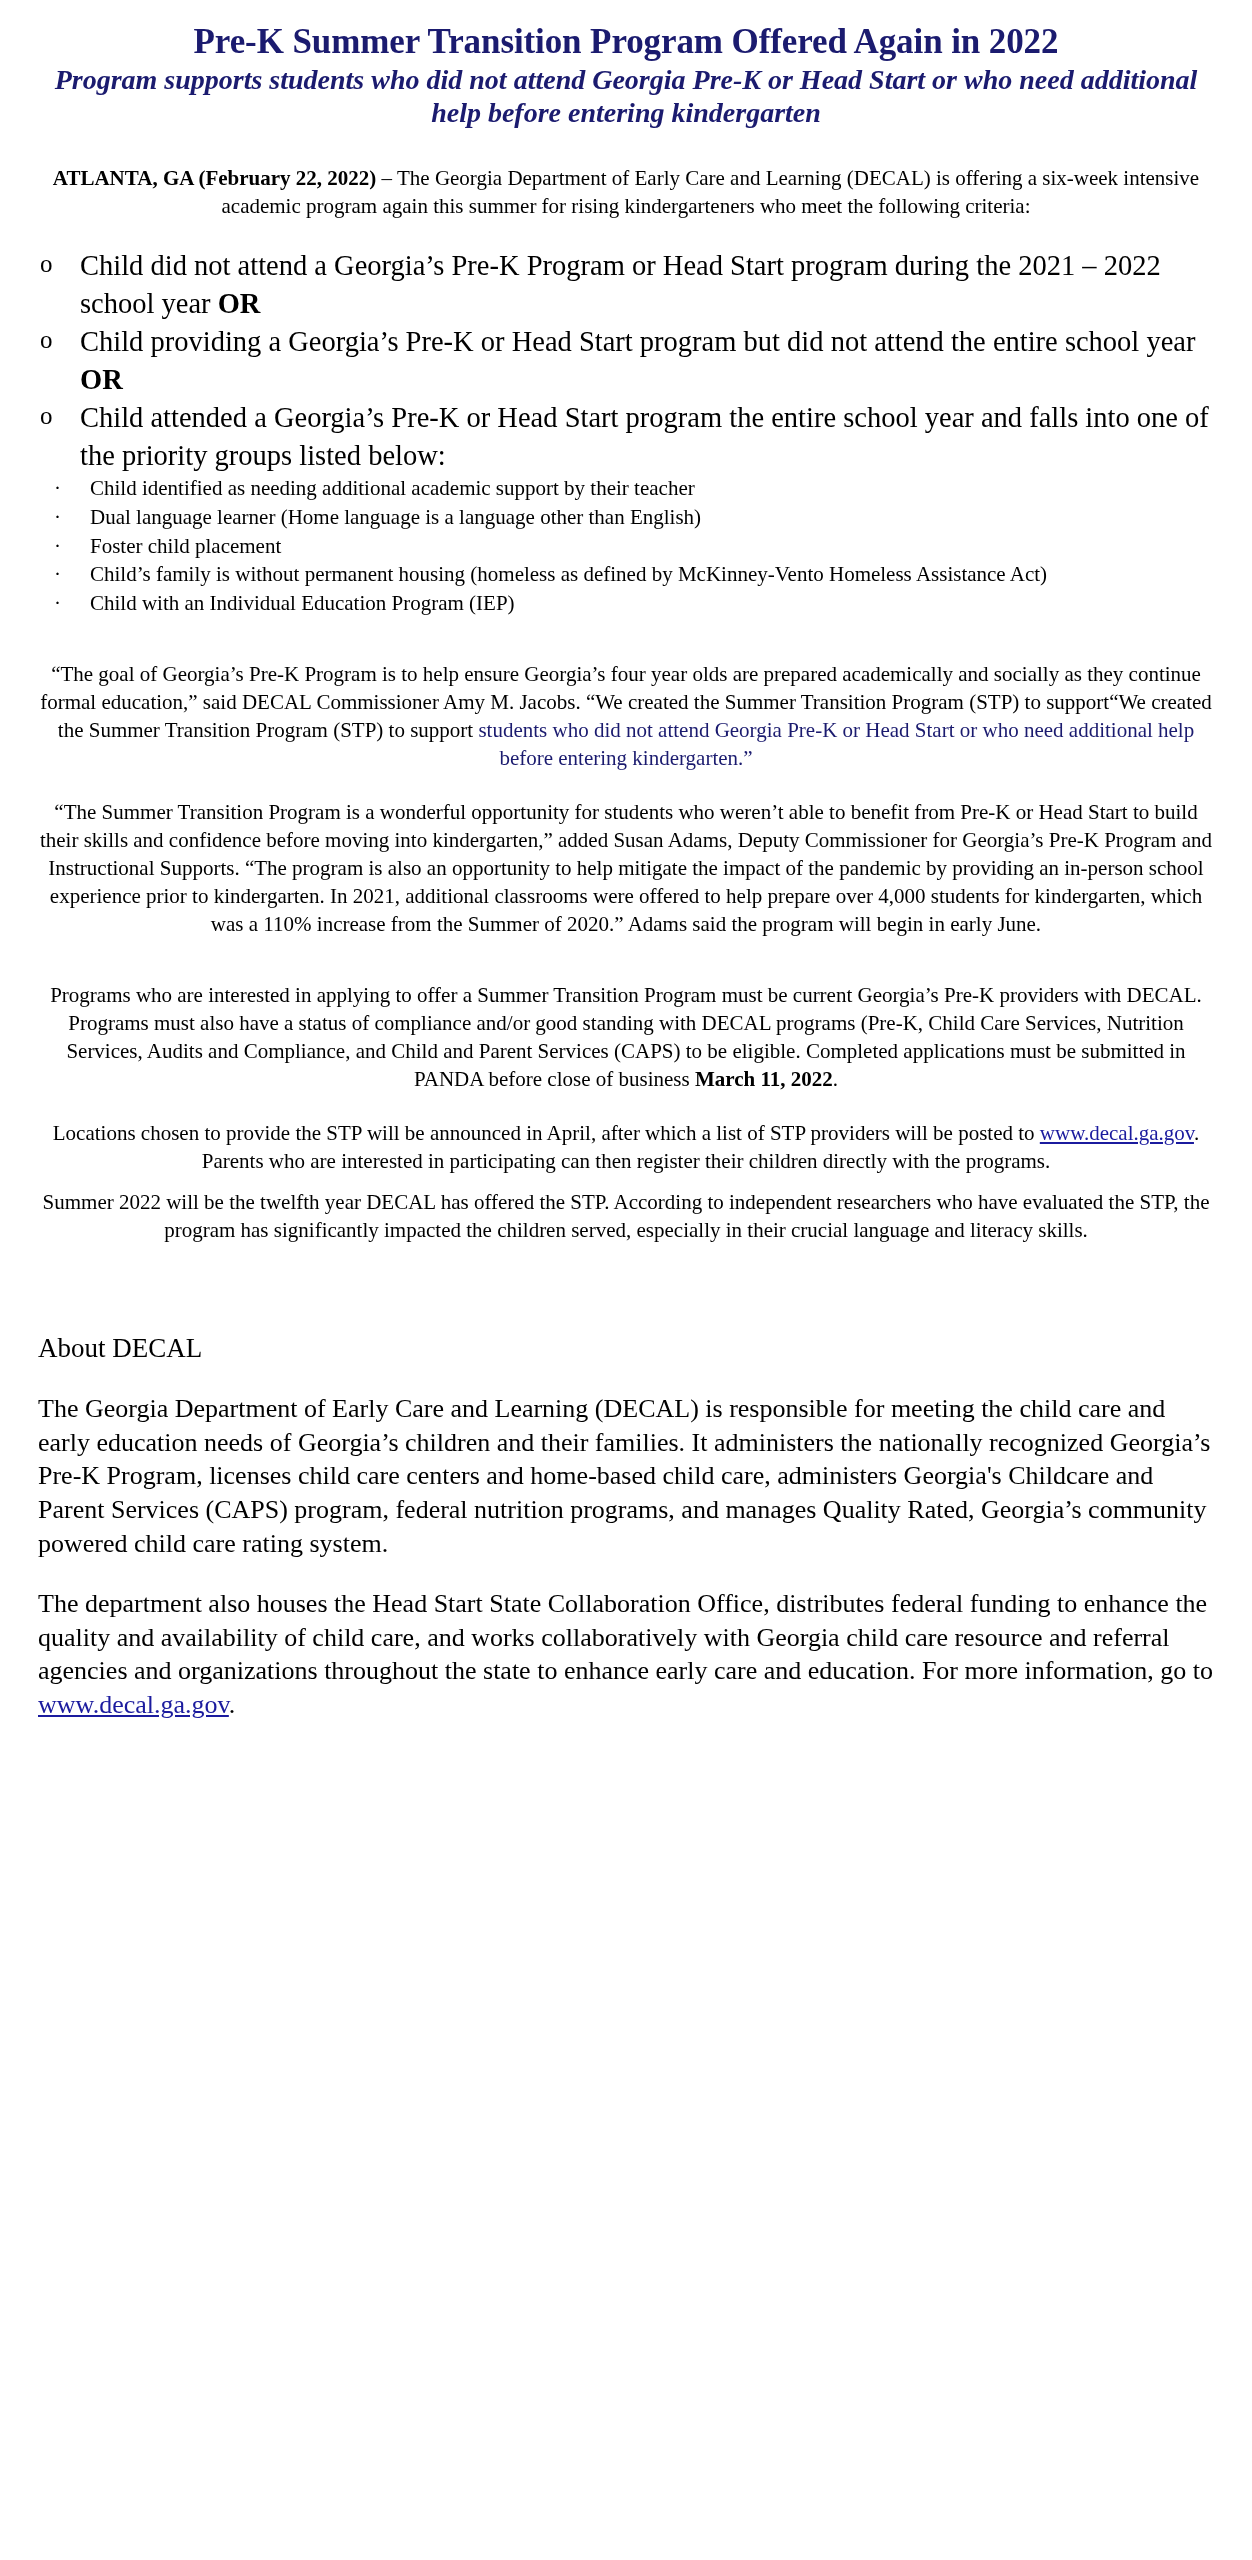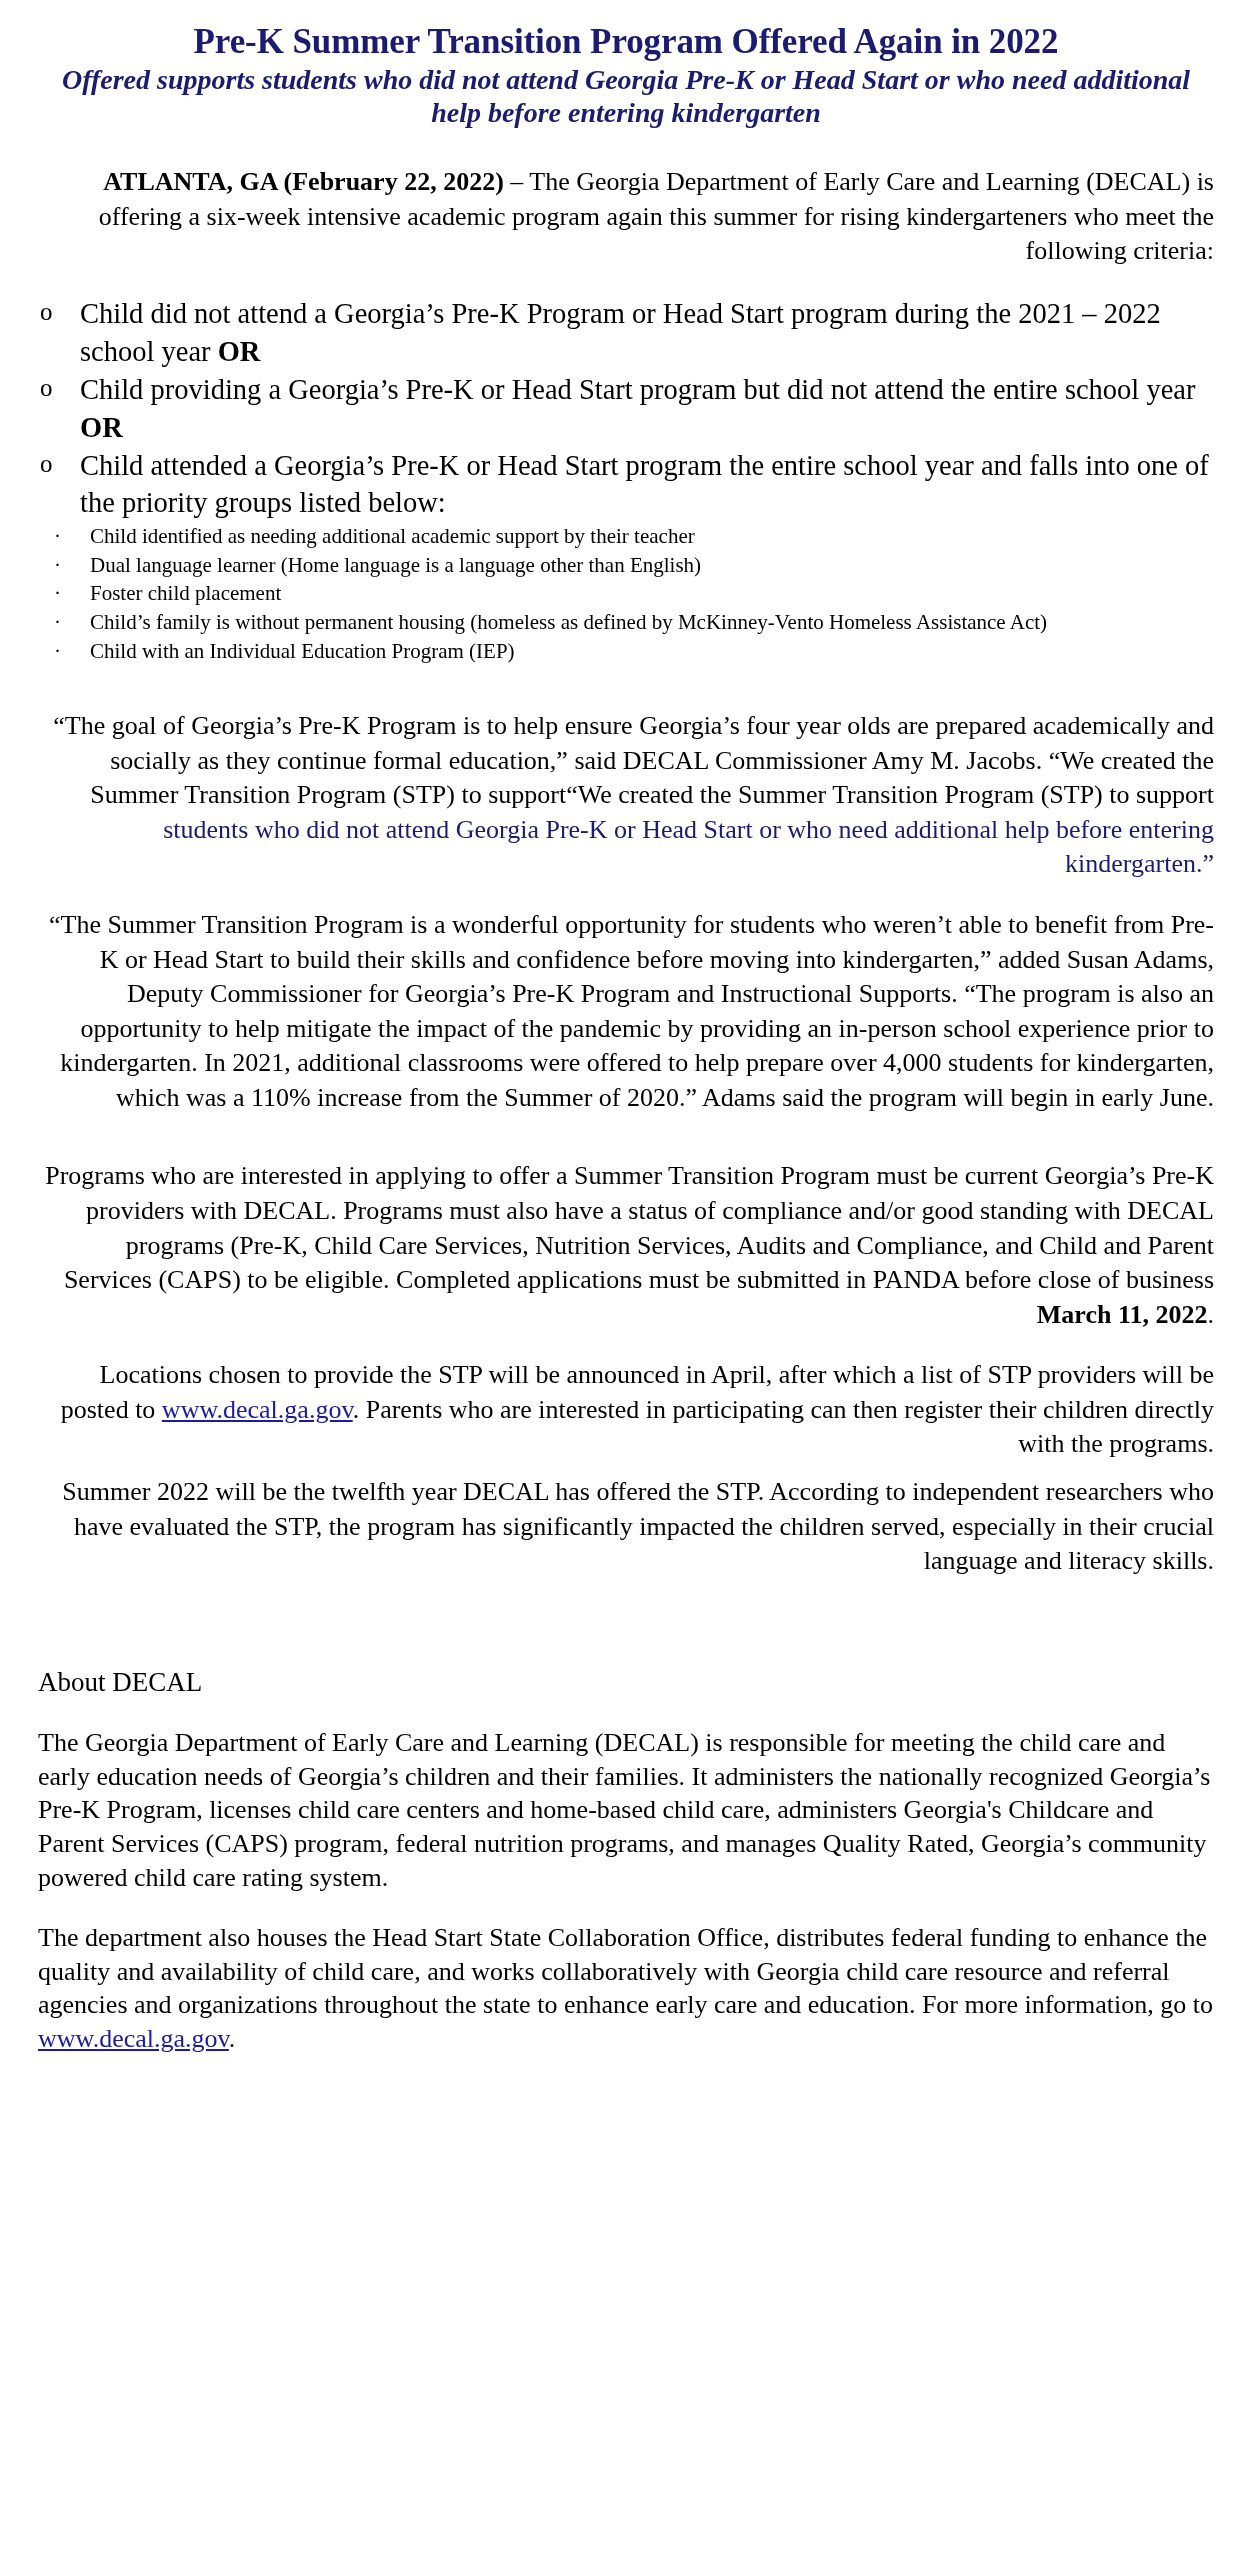--- a/index.html
+++ b/index.html
@@ -35,24 +35,24 @@
     font-weight: bold;
     font-style: italic;
     color: #1b1b6f;
     text-align: center;
     line-height: 1.18;
     margin: 0 0 6px 0;
   }
 
   
   p.body {
-    font-size: 26px;
+    font-size: 21px;
     line-height: 1.33;
     margin: 0 0 26px 0;
-    text-align: right;
+    text-align: center;
   }
   p.body.tight {
     margin-bottom: 13px;
   }
   .b { font-weight: bold; }
   .blue { color: #1b1b6f; }
 
   a.link {
     color: #1b1b9e;
     text-decoration: underline;
@@ -120,21 +120,21 @@
     line-height: 1.30;
     margin: 0 0 26px 0;
   }
 </style>
 </head>
 <body>
 
 <div class="page">
 
   <h1 class="doc-title">Pre-K Summer Transition Program Offered Again in 2022</h1>
-  <h2 class="doc-subtitle">Offered supports students who did not attend Georgia Pre-K or Head Start or who need additional help before entering kindergarten</h2>
+  <h2 class="doc-subtitle">Program supports students who did not attend Georgia Pre-K or Head Start or who need additional help before entering kindergarten</h2>
 
   <div class="gap-md"></div>
 
   <p class="body"><span class="b">ATLANTA, GA (February 22, 2022)</span><span> – </span><span>The Georgia Department of Early Care and Learning (DECAL) is offering a six-week intensive academic program again this summer for rising kindergarteners who meet the following criteria:</span></p>
 
   <ul class="o-list">
     <li><span class="marker">o</span><span>Child did not attend a Georgia’s Pre-K Program or Head Start program during the 2021 – 2022 school year </span><span class="b">OR</span></li>
     <li><span class="marker">o</span><span>Child providing a Georgia’s Pre-K or Head Start program but did not attend the entire school year </span><span class="b">OR</span></li>
     <li><span class="marker">o</span><span>Child attended a Georgia’s Pre-K or Head Start program the entire school year and falls into one of the priority groups listed below:</span><span class="b"></span></li>
   </ul>

